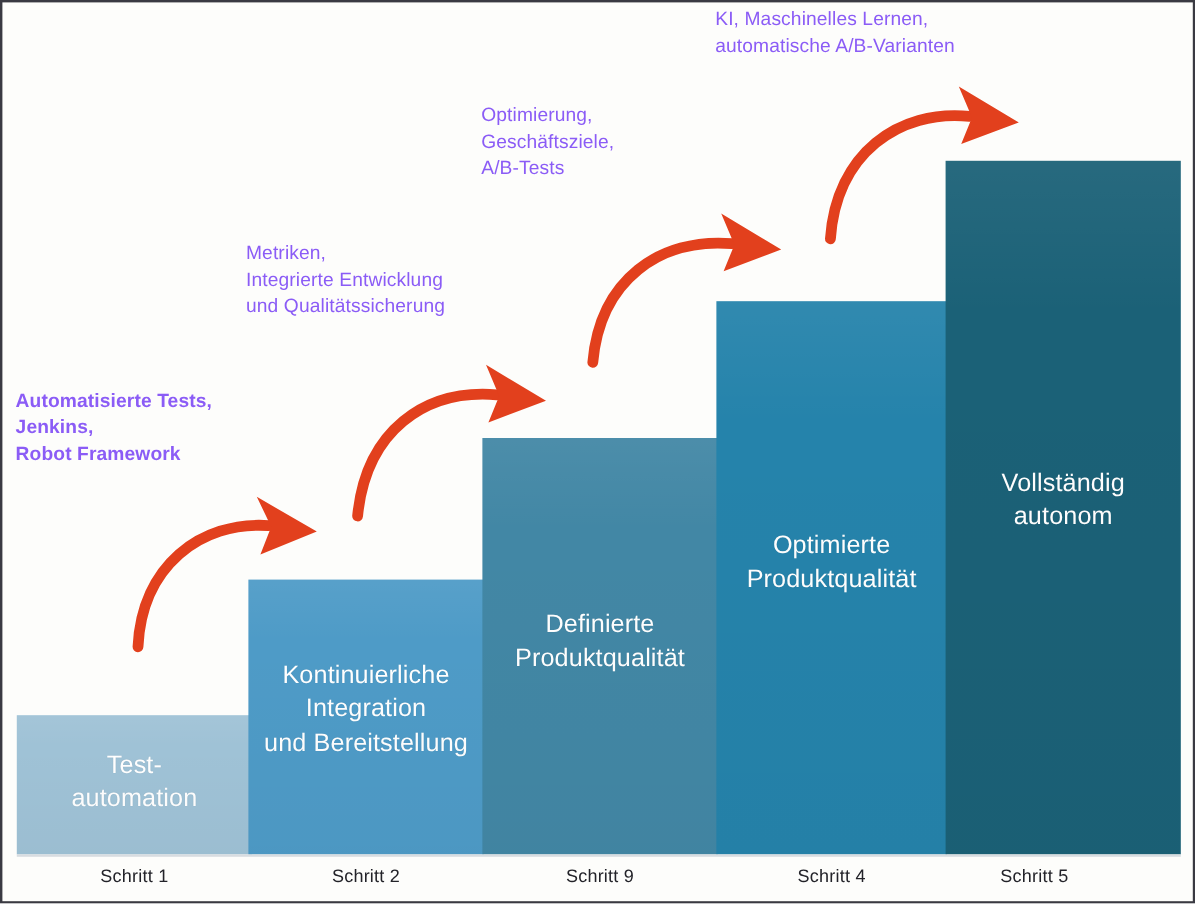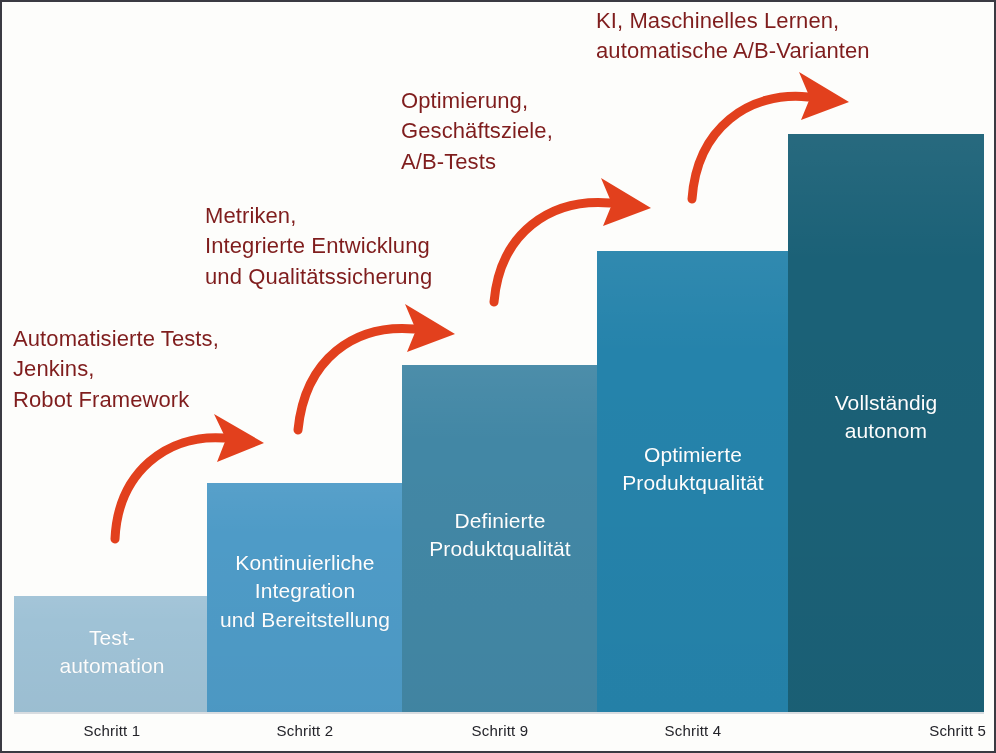--- a/index.html
+++ b/index.html
@@ -82,32 +82,32 @@
     width: 196px;
     text-align: center;
     font-size: 15px;
     color: #232329;
     letter-spacing: .2px;
   }
   #tick-1 { left: 12px; }
   #tick-2 { left: 205px; }
   #tick-3 { left: 400px; }
   #tick-4 { left: 593px; }
-  #tick-5 { left: 788px; text-align: right; }
+  #tick-5 { left: 762px; }
 
   
   .annotation {
     position: absolute;
-    color: #7f1d1d;
-    font-size: 22px;
+    color: #8b5cf6;
+    font-size: 16px;
     line-height: 1.38;
     white-space: pre-line;
     letter-spacing: .1px;
   }
-  #ann-1 { left: 11px;  top: 322px; }
+  #ann-1 { left: 11px;  top: 322px; font-weight: bold; }
   #ann-2 { left: 203px; top: 199px; }
   #ann-3 { left: 399px; top: 84px;  }
   #ann-4 { left: 594px; top: 4px;   }
 
   
   #arrows {
     position: absolute;
     left: 0; top: 0;
     width: 996px;
     height: 753px;

